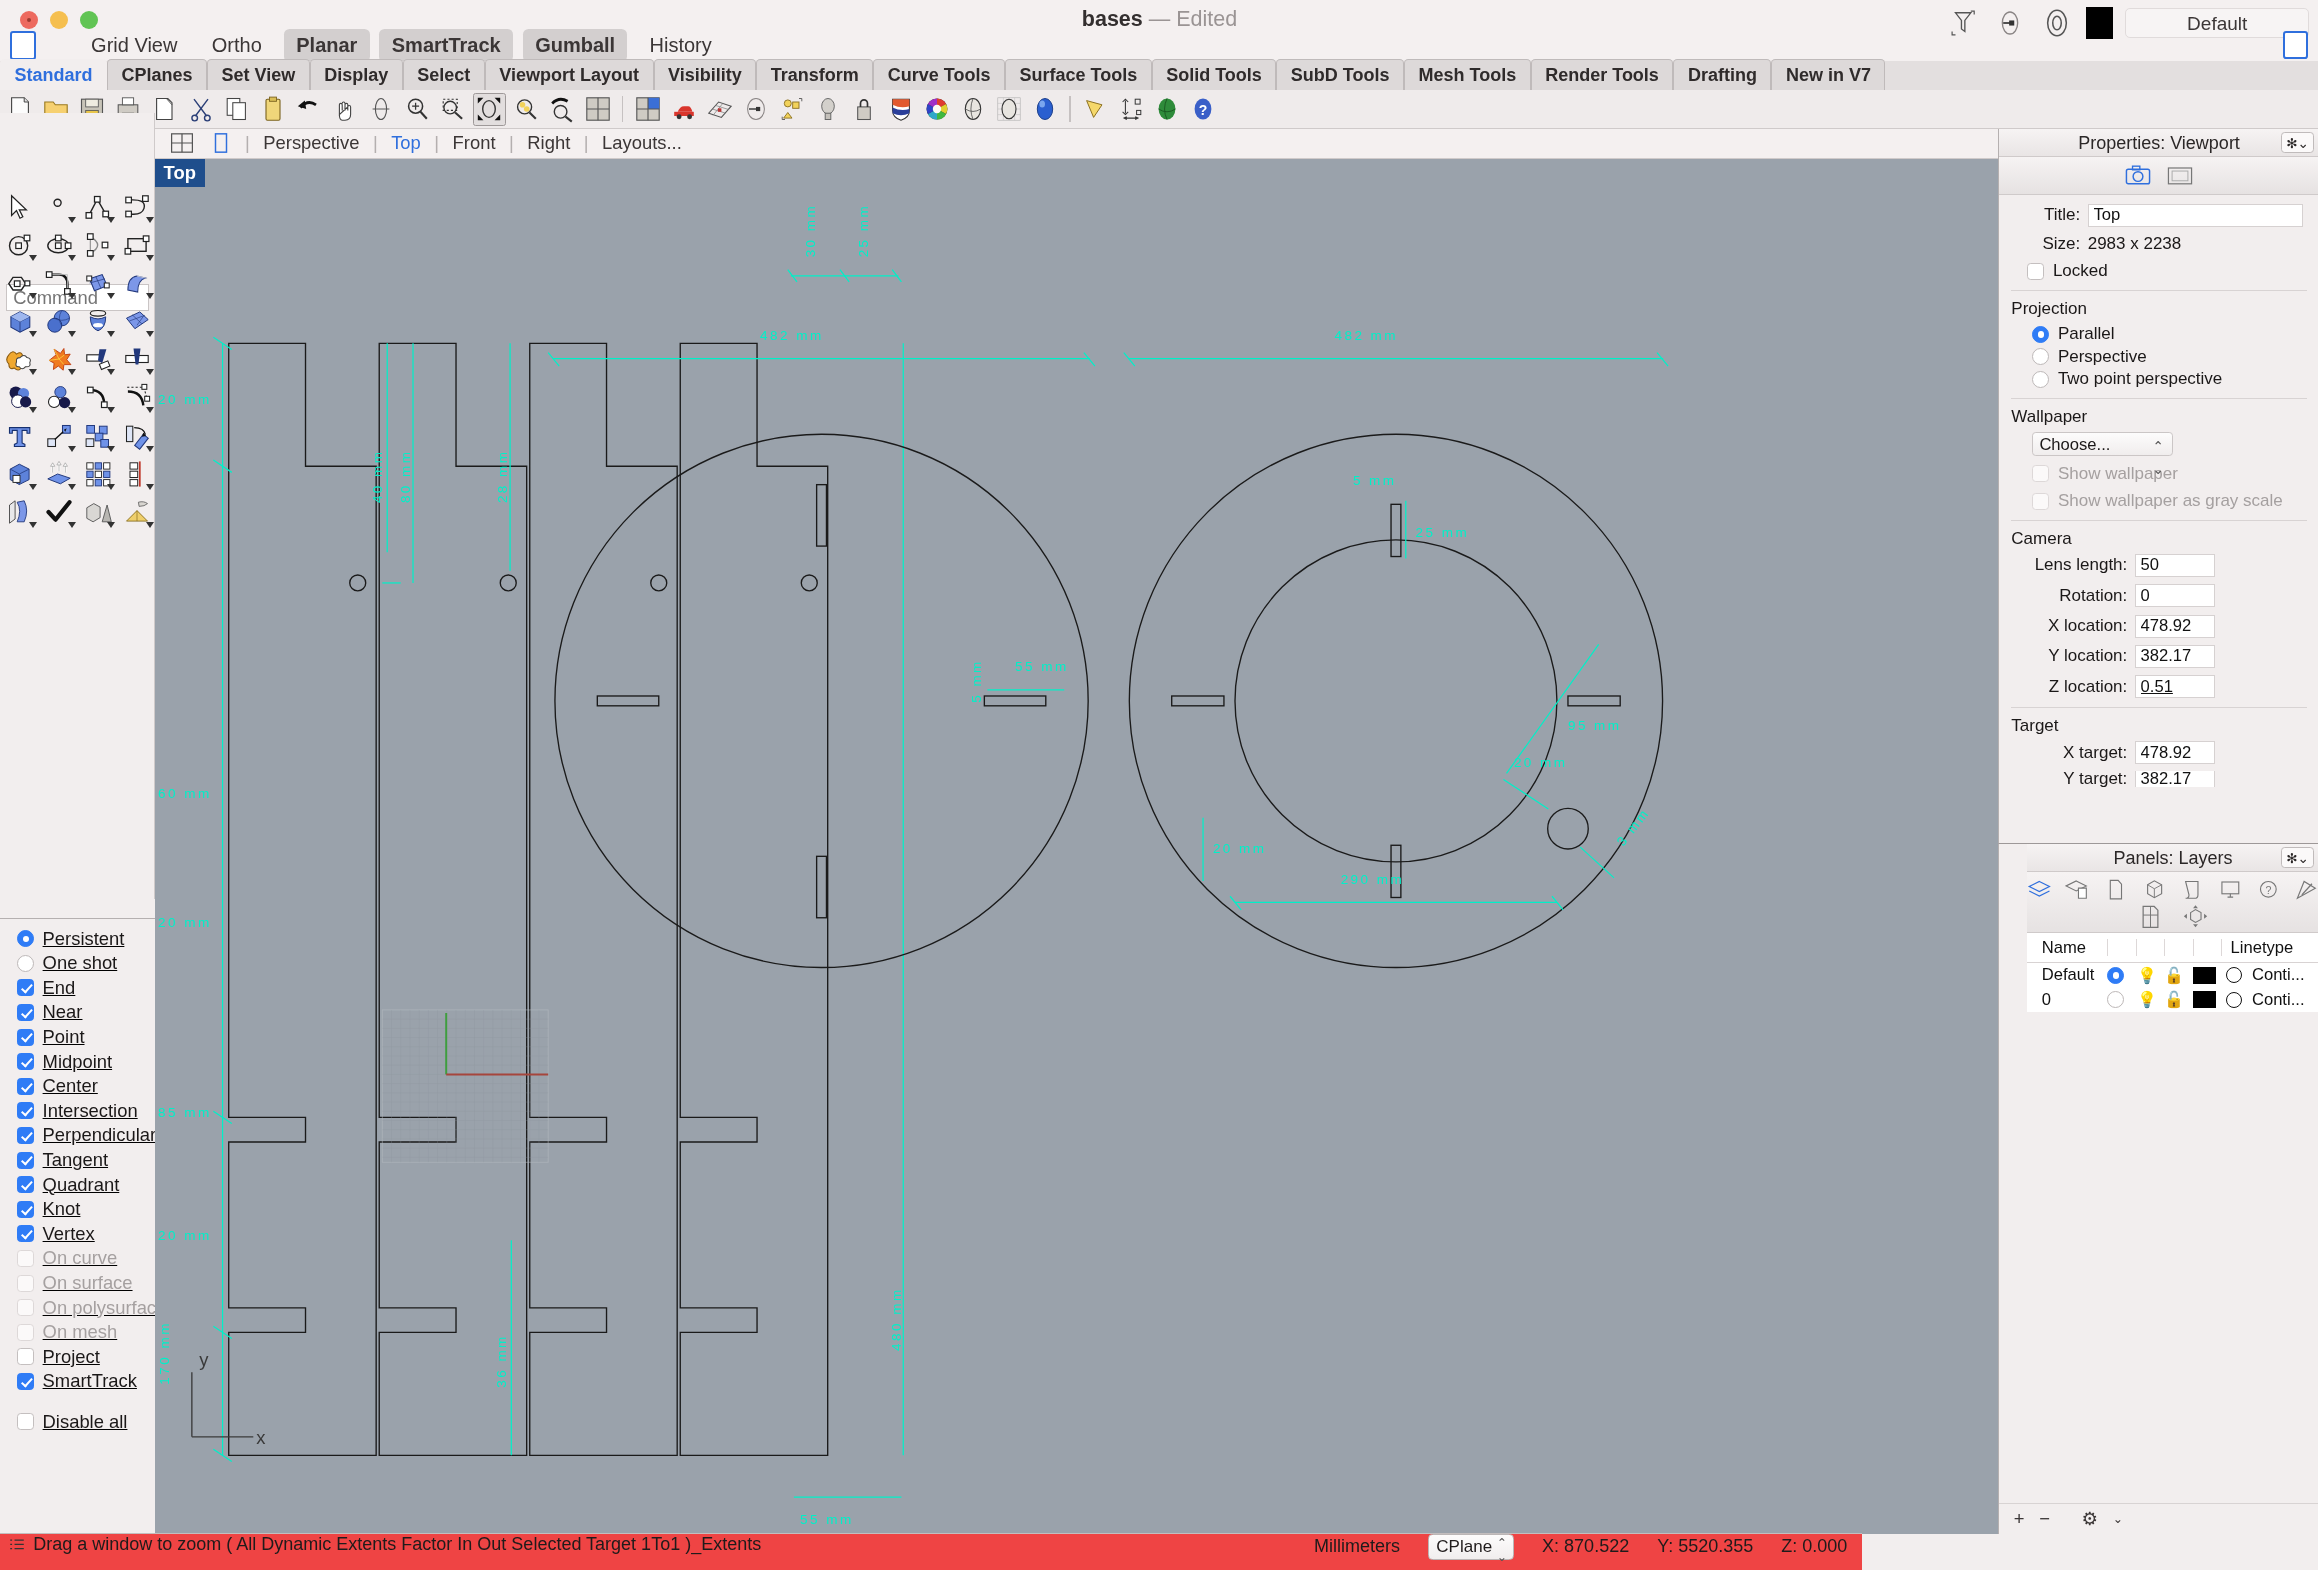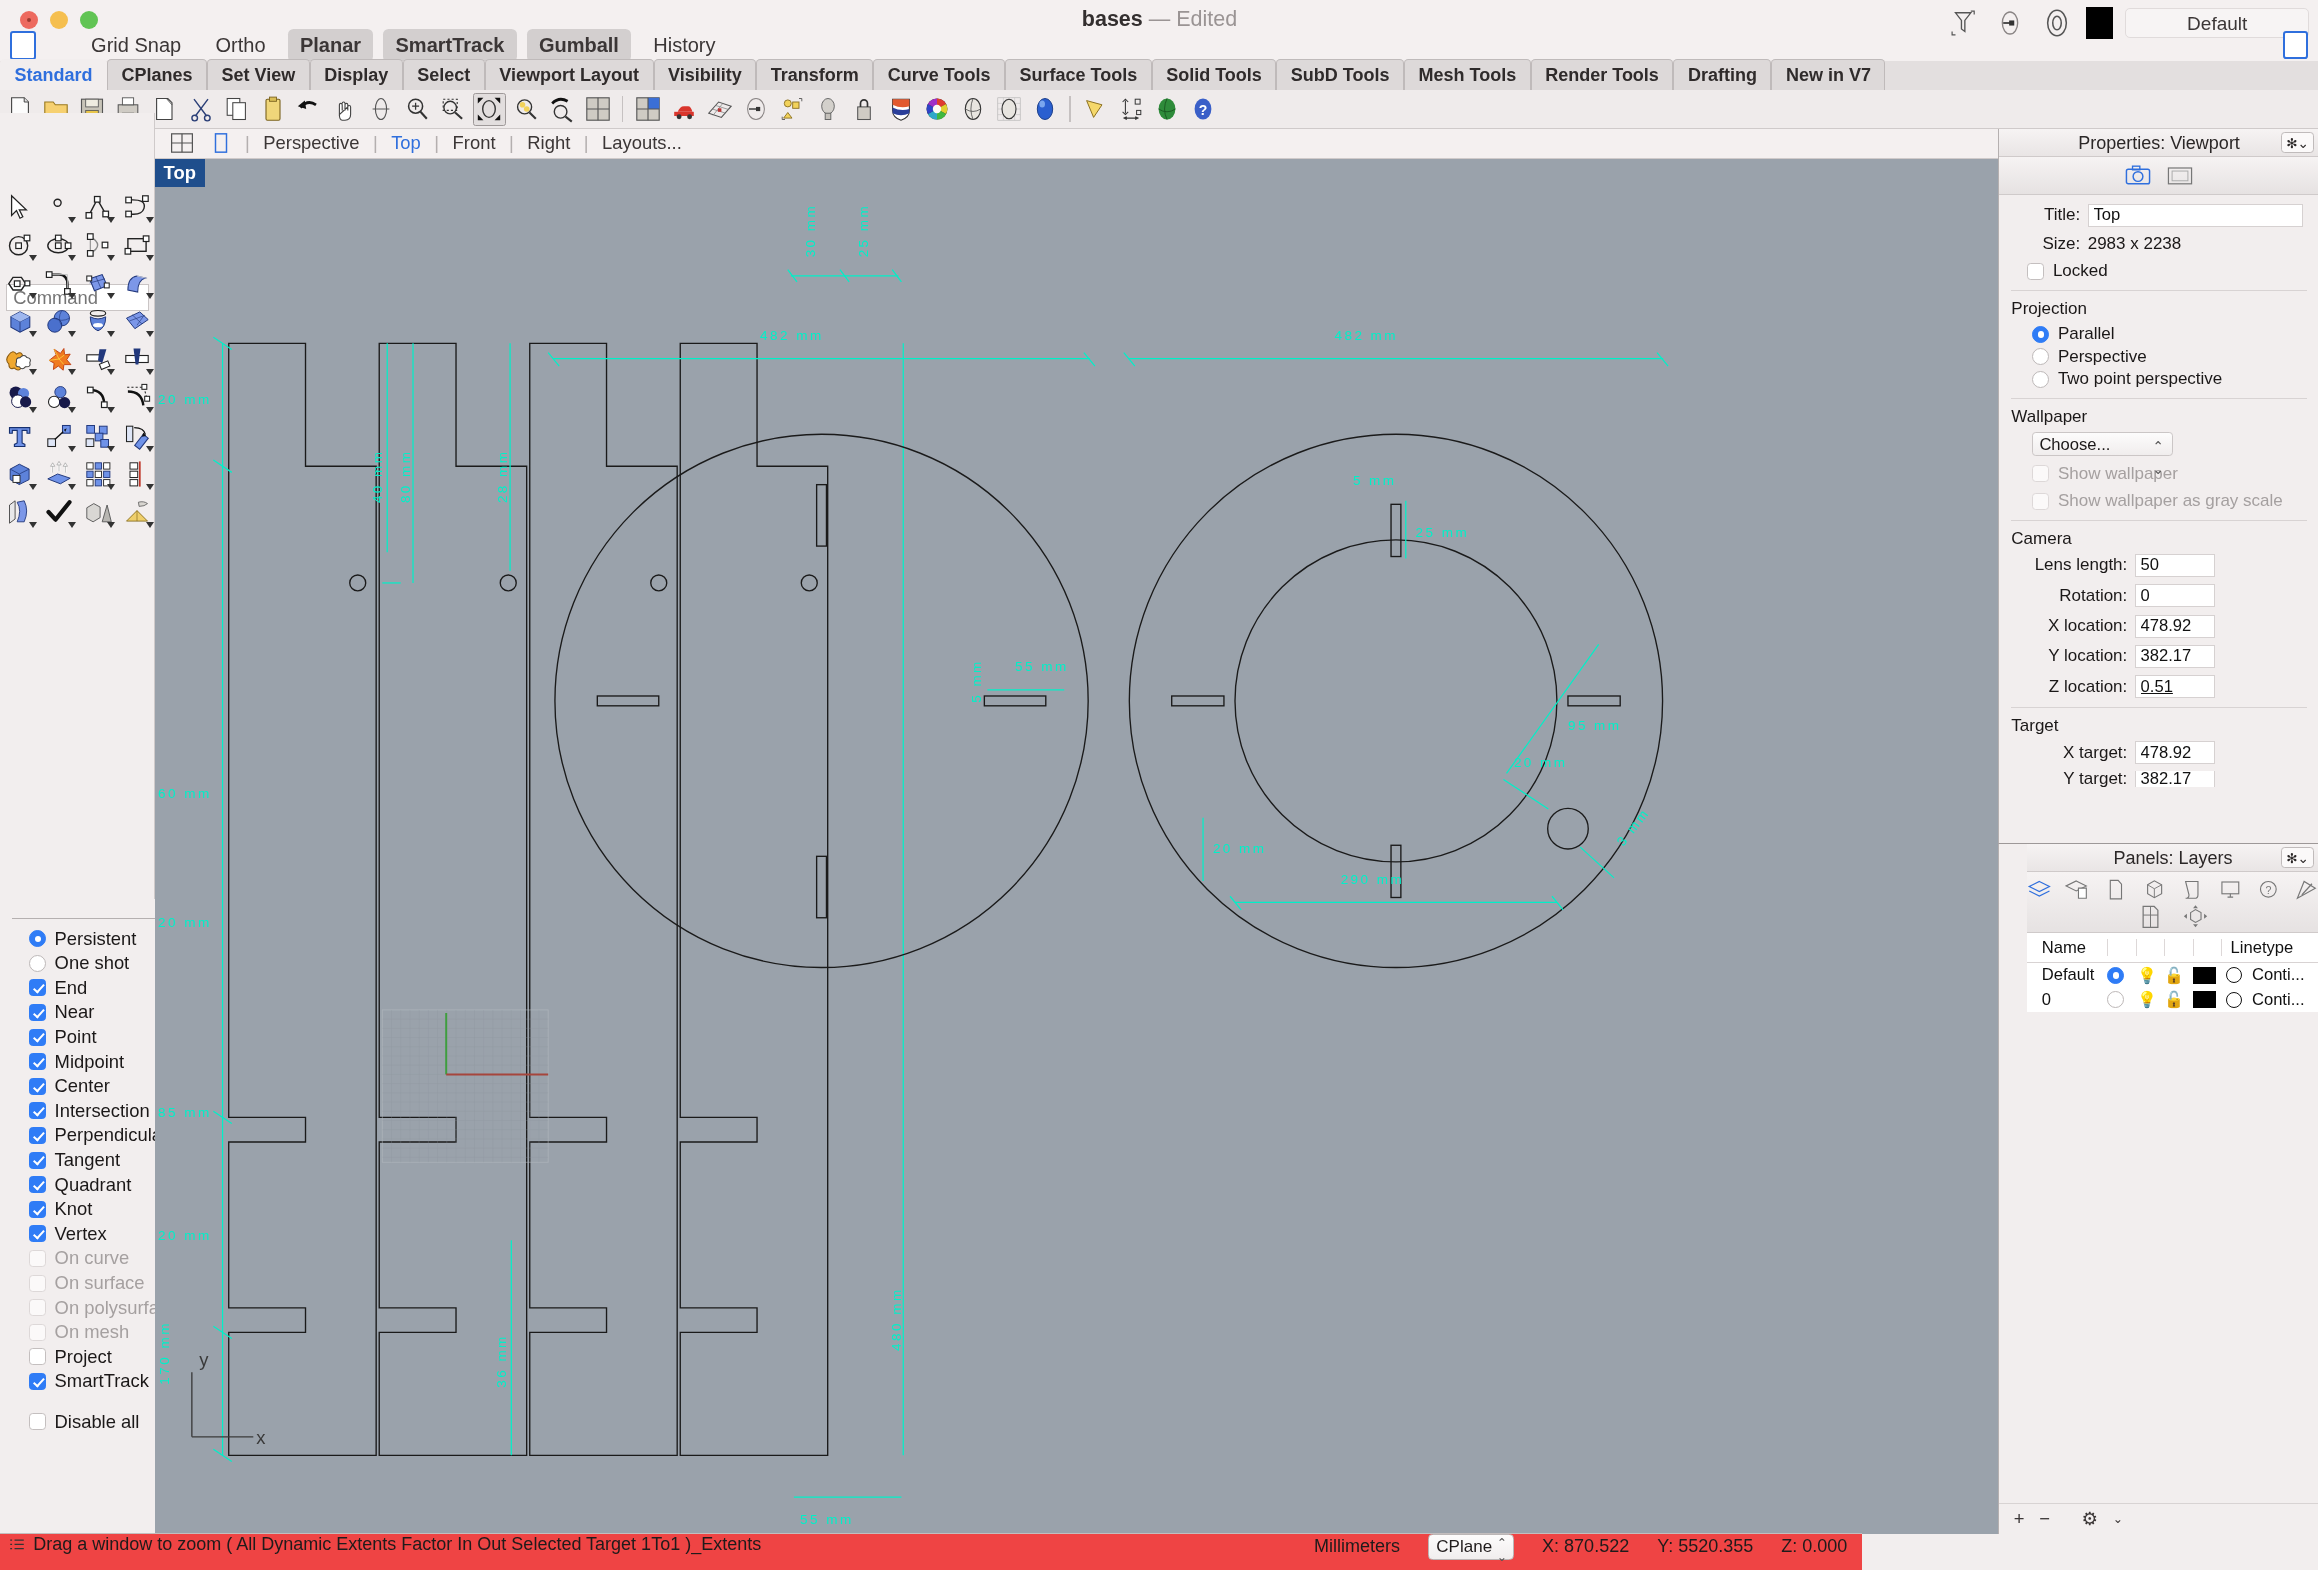--- a/index.html
+++ b/index.html
@@ -98,23 +98,24 @@
     position: absolute; left: 0; top: 75px; width: 155px;
     display: grid; grid-template-columns: repeat(4, 39px); row-gap: 1.2px;
   }
   .pali { width: 39px; height: 37px; display: flex; align-items: center; justify-content: center; position: relative; }
   .pali svg { width: 28px; height: 28px; }
   .pali .tri { position: absolute; right: 2.5px; bottom: 2.5px; width:0;height:0;
     border-left:4.9px solid transparent;border-right:4.9px solid transparent;border-top:6.1px solid #333; }
 
   
   .osnap {
-    position: absolute; left: 12px; top: 918px; width: 188px; height: 516px;
+    position: absolute; left: 0; top: 918px; width: 188px; height: 516px;
     background: #f2eeee; border-top: 0.6px solid #b5b0b0; border-right: 0.6px solid #cfcaca;
     padding: 7.4px 0 0 17px;
+    text-decoration: underline;
   }
   .osrow { display: flex; align-items: center; height: 24.6px; font-size: 18.4px; color: #1b1818; }
   .osrow.dim { color: #a5a0a0; }
   .radio { width: 17px; height: 17px; border-radius: 50%; border: 1.2px solid #bdb8b8; background:#fff; margin-right: 8.6px; flex:none; }
   .radio.on { background: #2f7cf6; border-color: #2f7cf6; position: relative; }
   .radio.on::after { content:""; position:absolute; left:4.9px; top:4.9px; width:6.1px;height:6.1px;border-radius:50%;background:#fff; }
   .cb { width: 17px; height: 17px; border-radius: 3.7px; border: 1.2px solid #c4bfbf; background:#fff; margin-right: 8.6px; flex:none; }
   .cb.on { background: #2f7cf6; border-color: #2f7cf6; position: relative; }
   .cb.on::after {
     content:""; position:absolute; left:5.5px; top:1.8px; width:4.3px;height:8.6px;
@@ -236,21 +237,21 @@
   </div>
   <div class="doc-title">
     <b>bases</b>
     <span class="dash">—</span>
     <span class="edited">Edited</span>
   </div>
 
   <div class="moderow">
     <div class="panelbtn"></div>
     <div class="modes">
-      <div class="mode">Grid Snap</div>
+      <div class="mode">Grid View</div>
       <div class="mode">Ortho</div>
       <div class="mode on">Planar</div>
       <div class="mode on">SmartTrack</div>
       <div class="mode on">Gumball</div>
       <div class="mode">History</div>
     </div>
   </div>
 
   <div class="hdr-right">
     <svg class="hicon" viewBox="0 0 40 40">

